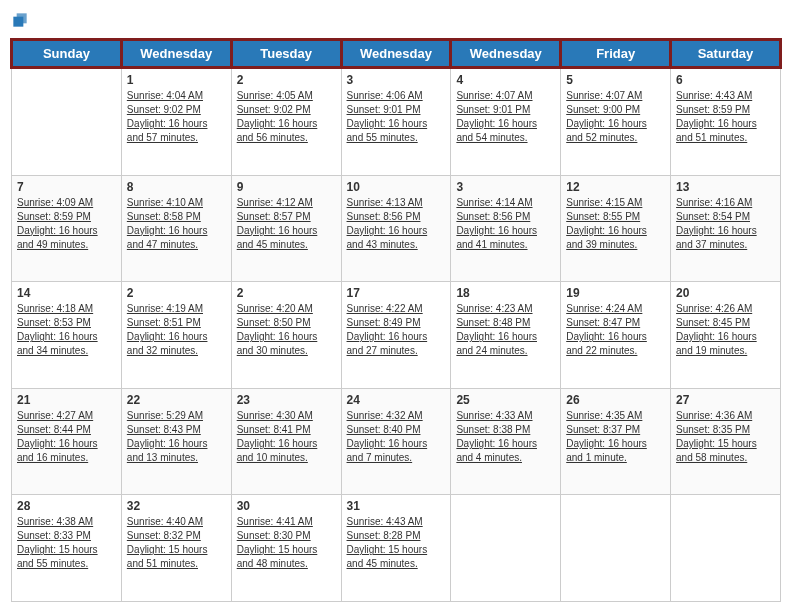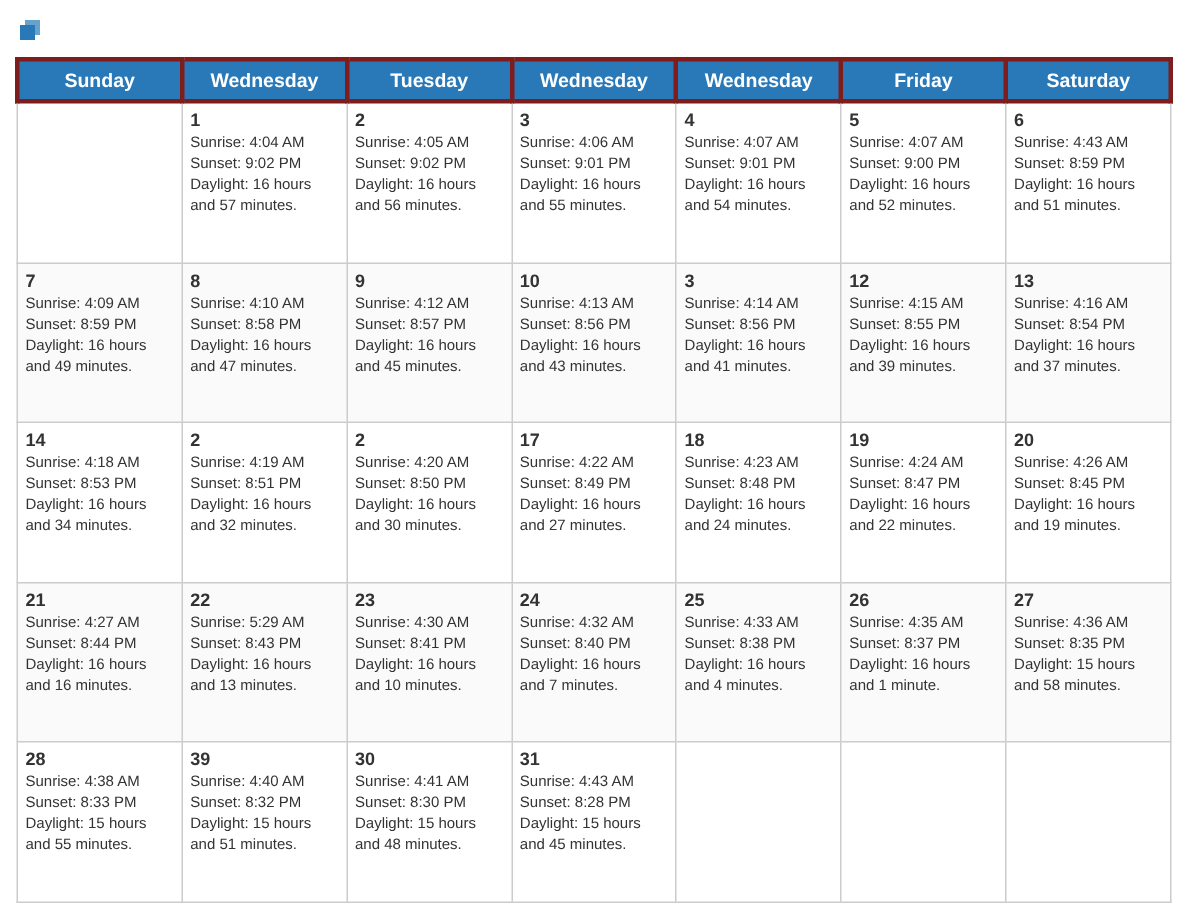--- a/index.html
+++ b/index.html
@@ -86,20 +86,21 @@
     .day-num {
       font-size: 12px;
       font-weight: bold;
       display: block;
       margin-bottom: 2px;
     }
     .cell-info {
       font-size: 10px;
       line-height: 1.4;
       color: #333;
+      text-decoration: underline;
     }
     .empty-cell {
       background: #f9f9f9;
     }
     tr:nth-child(even) td {
       background: #fafafa;
     }
     tr:nth-child(odd) td {
       background: #fff;
     }
@@ -341,21 +342,21 @@
         </tr>
         <tr>
           <td>
             <span class="day-num">28</span>
             <div class="cell-info">Sunrise: 4:38 AM
 Sunset: 8:33 PM
 Daylight: 15 hours
 and 55 minutes.</div>
           </td>
           <td>
-            <span class="day-num">39</span>
+            <span class="day-num">32</span>
             <div class="cell-info">Sunrise: 4:40 AM
 Sunset: 8:32 PM
 Daylight: 15 hours
 and 51 minutes.</div>
           </td>
           <td>
             <span class="day-num">30</span>
             <div class="cell-info">Sunrise: 4:41 AM
 Sunset: 8:30 PM
 Daylight: 15 hours

